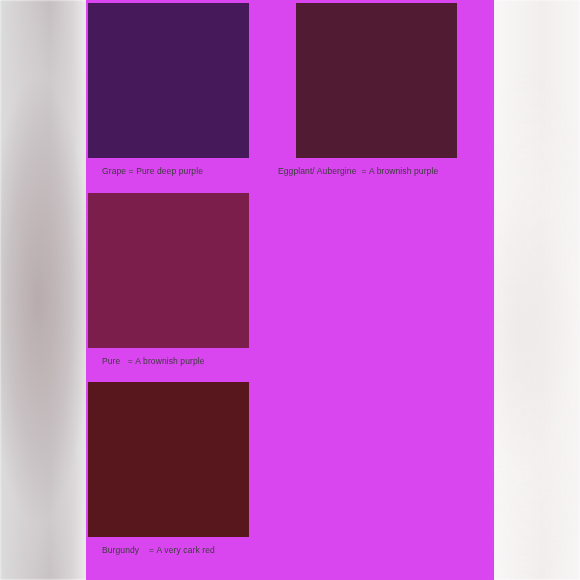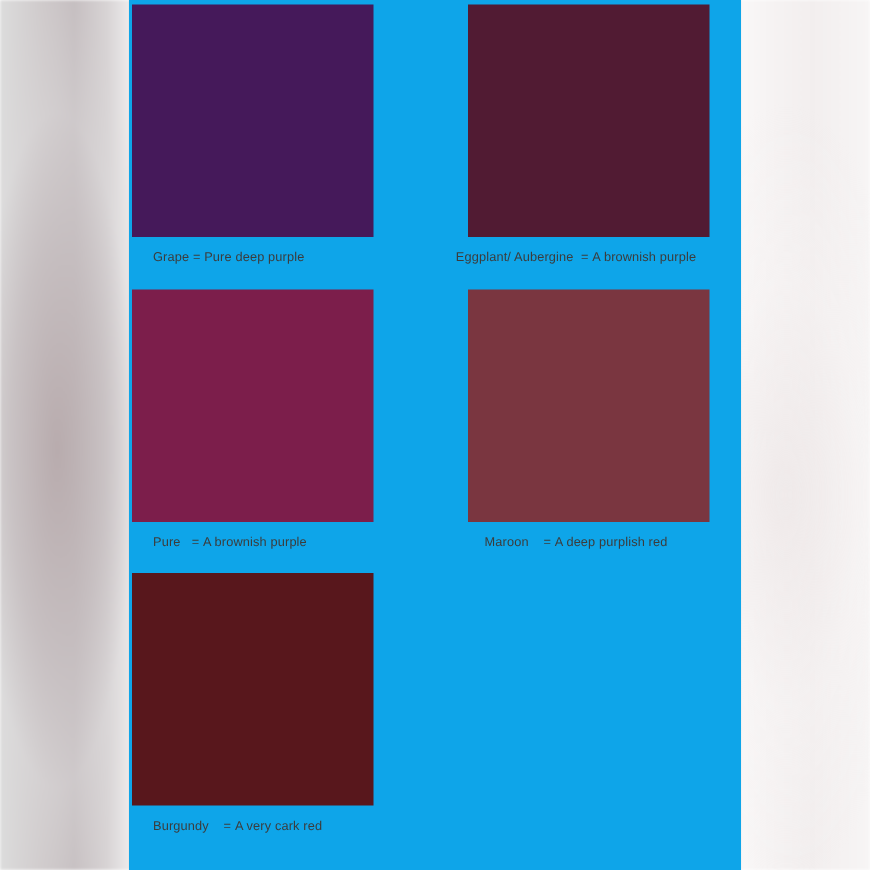--- a/index.html
+++ b/index.html
@@ -47,21 +47,21 @@
     filter: blur(2px);
   }
 
   
   #page {
     position: absolute;
     left: 86px;
     top: 0;
     width: 408px;
     height: 580px;
-    background: #0ea5e9;
+    background: #d946ef;
     box-shadow: 0 0 1px rgba(0,0,0,0.10);
   }
 
   .swatch-grid {
     position: absolute;
     left: 2px;
     top: 3px;
     width: 404px;
   }
 
@@ -70,22 +70,21 @@
     flex-direction: row;
     align-items: flex-start;
     margin-bottom: 8px;
   }
 
   .swatch-cell {
     width: 185px;
     margin-right: 0;
   }
   .swatch-cell.col-2 {
-    margin-left: 16px;
-    text-align: center;
+    margin-left: 0;
   }
 
   .swatch-box {
     width: 161px;
     height: 155px;
     display: block;
   }
   .swatch-cell.col-2 .swatch-box {
     margin-left: 23px;
   }
@@ -150,26 +149,20 @@
         </div>
       </div>
 
       <div class="swatch-row">
         <div class="swatch-cell">
           <div class="swatch-box" style="background-color: rgb(124, 30, 75);"></div>
           <div class="swatch-caption">
             <span class="cap-name">Pure</span><span class="cap-gap">&nbsp;&nbsp;&nbsp;</span><span class="cap-sep">=</span>&nbsp;<span class="cap-desc">A brownish purple</span>
           </div>
         </div>
-        <div class="swatch-cell col-2">
-          <div class="swatch-box" style="background-color: rgb(122, 54, 64);"></div>
-          <div class="swatch-caption">
-            <span class="cap-name">Maroon</span><span class="cap-gap">&nbsp;&nbsp;&nbsp;&nbsp;</span><span class="cap-sep">=</span>&nbsp;<span class="cap-desc">A deep purplish red</span>
-          </div>
-        </div>
       </div>
 
       <div class="swatch-row">
         <div class="swatch-cell">
           <div class="swatch-box" style="background-color: rgb(88, 23, 28);"></div>
           <div class="swatch-caption">
             <span class="cap-name">Burgundy</span><span class="cap-gap">&nbsp;&nbsp;&nbsp;&nbsp;</span><span class="cap-sep">=</span>&nbsp;<span class="cap-desc">A very cark red</span>
           </div>
         </div>
         <div class="swatch-cell col-2 empty">

